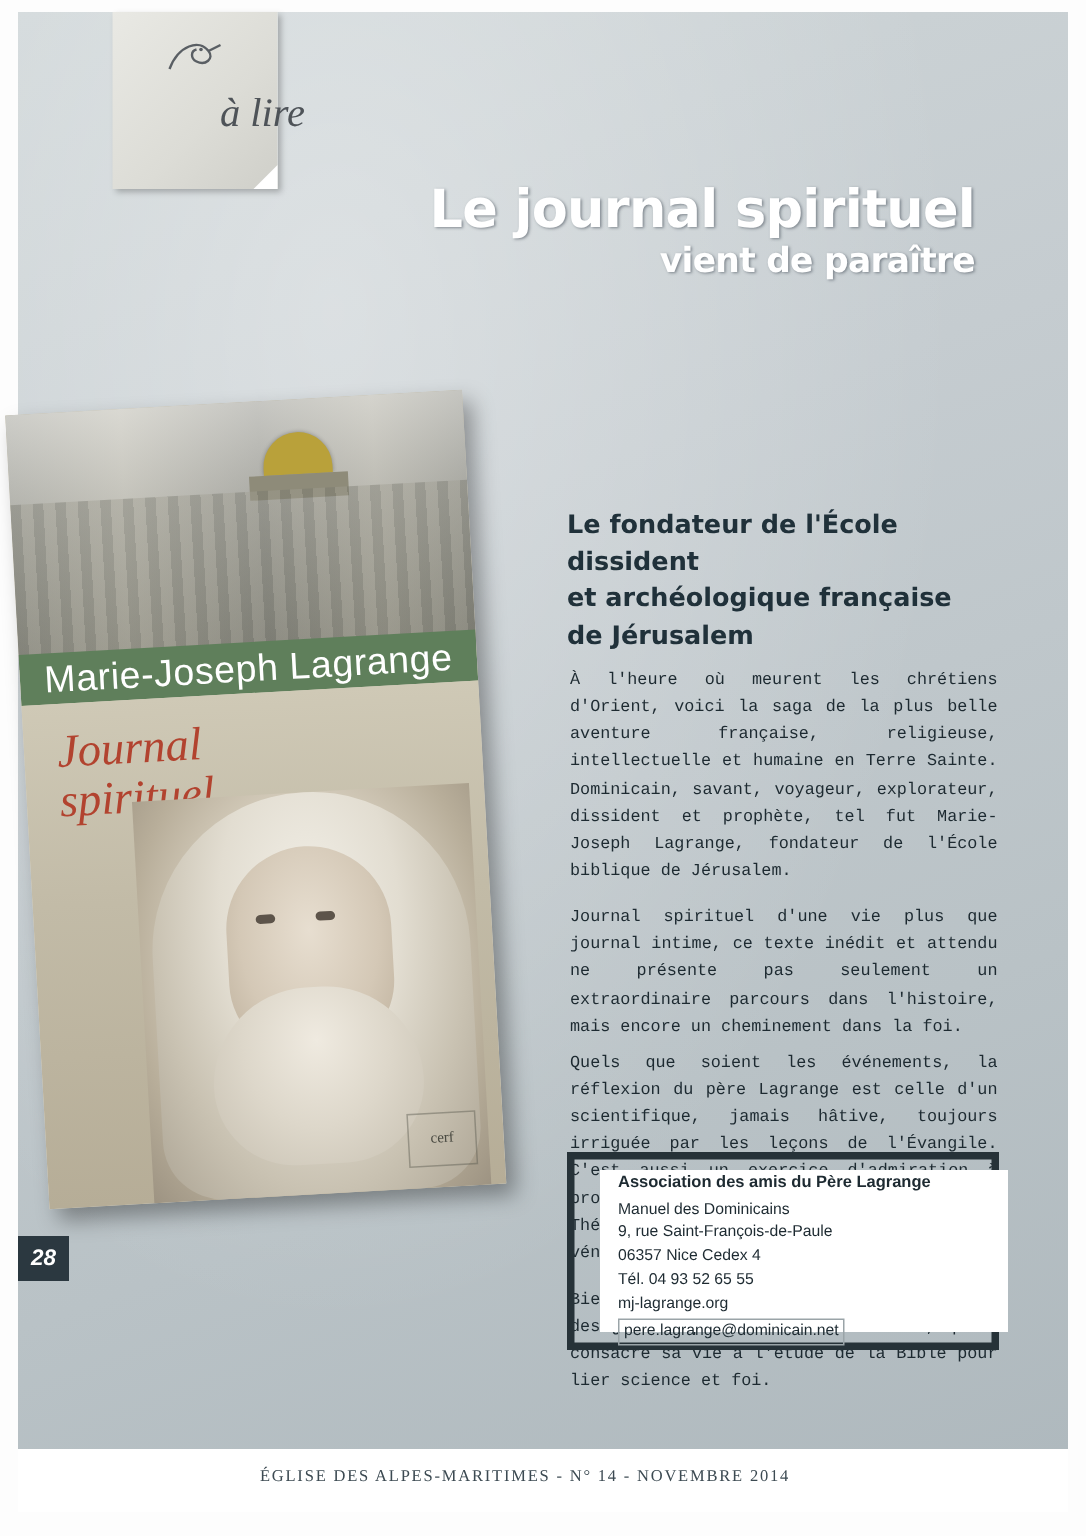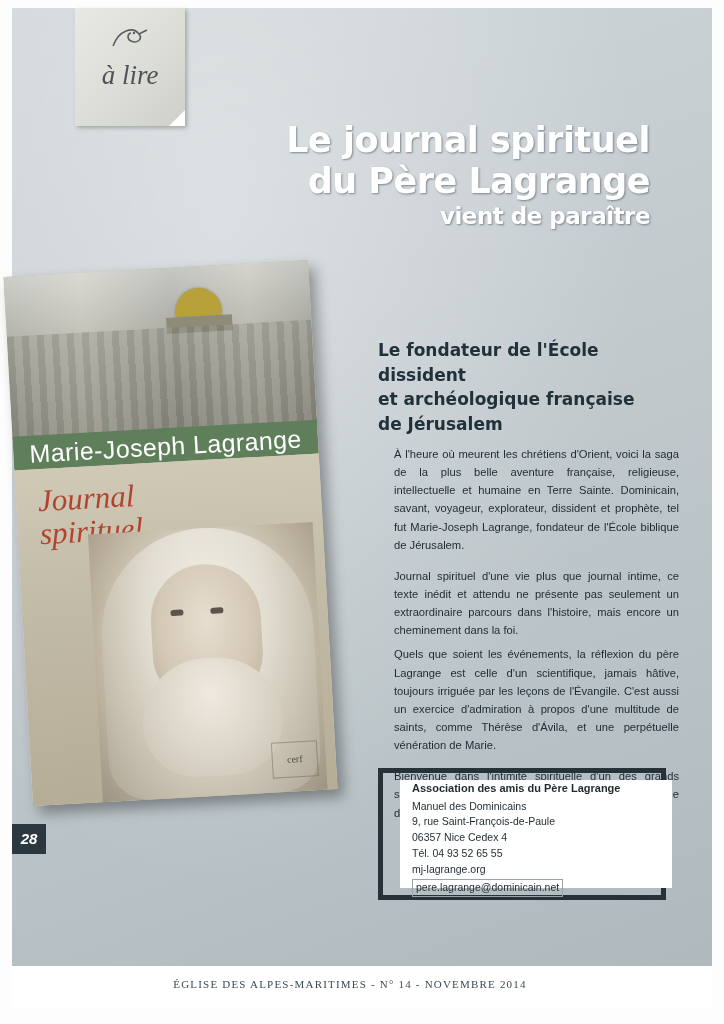--- a/index.html
+++ b/index.html
@@ -63,20 +63,21 @@
     position:absolute;left:34px;top:16px;width:42px;height:30px;
   }
   .note-label{
     position:absolute;
     left:0;top:52px;width:110px;
     text-align:center;
     font-family:"Liberation Serif", serif;
     font-style:italic;
     font-size:27px;
     color:#4e5358;
+    padding-left:45px;
   }
   
   .headline{
     position:absolute;
     left:180px;top:120px;width:470px;
     text-align:right;
     font-family:"DejaVu Sans", sans-serif;
     font-weight:bold;
     color:#ffffff;
     text-shadow:1px 1px 2px rgba(60,70,80,0.55);
@@ -180,25 +181,26 @@
     position:absolute;
     left:378px;top:338px;width:280px;
     font-family:"DejaVu Sans", sans-serif;
     font-weight:bold;
     font-size:17px;
     line-height:1.45;
     color:#20313a;
   }
   .body-copy{
     position:absolute;
-    left:394px;top:445px;width:285px;
+    left:380px;top:445px;width:285px;
     font-size:11.2px;
     line-height:1.62;
     color:#1d2a31;
     text-align:justify;
+    font-family:Liberation Mono, monospace;
   }
   .body-copy p{margin:0 0 13px 0;}
   .body-copy p.tight{margin-bottom:6px;}
   
   .contact-frame{
     position:absolute;
     left:378px;top:768px;width:288px;height:132px;
     border:5px solid #263238;
     box-sizing:border-box;
   }
@@ -254,21 +256,20 @@
     <svg class="note-bird" viewBox="0 0 42 30">
       <path d="M4 22 C10 6, 24 2, 30 10 C34 15, 28 20, 22 17 C18 15, 18 10, 22 9" fill="none" stroke="#5a5f64" stroke-width="1.6"></path>
       <path d="M30 10 L38 6" fill="none" stroke="#5a5f64" stroke-width="1.6"></path>
       <circle cx="25" cy="9" r="1.2" fill="#5a5f64"></circle>
     </svg>
     <div class="note-label">à lire</div>
   </div>
 
   <div class="headline">
     <span class="l1">Le journal spirituel</span>
-    <span class="l2">du Père Lagrange</span>
     <span class="l3">vient de paraître</span>
   </div>
 
   <div class="book">
     <div class="book-photo-top">
       <div class="dome"></div>
       <div class="dome-base"></div>
       <div class="skyline"></div>
     </div>
     <div class="book-greenband"></div>

